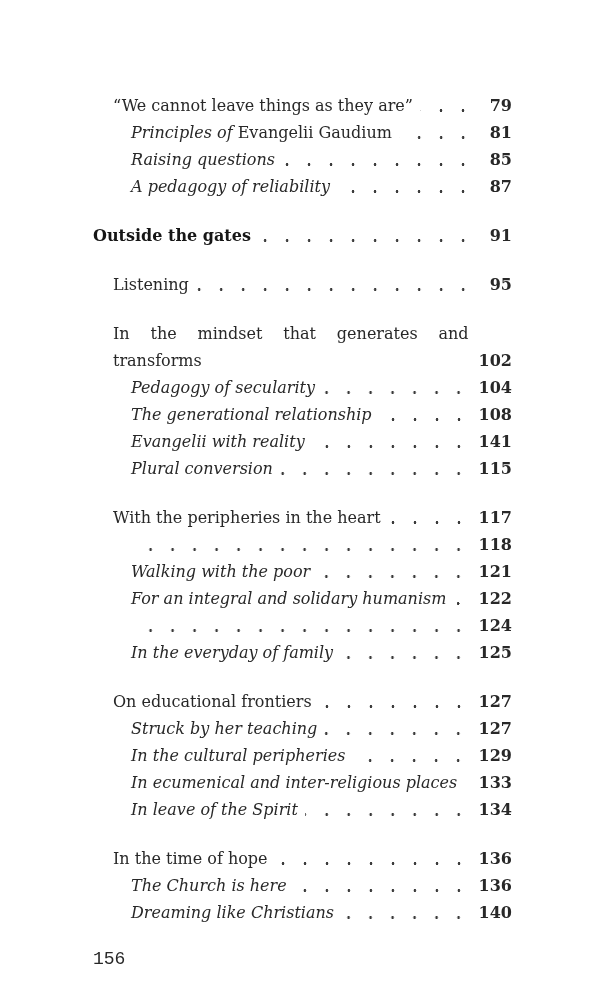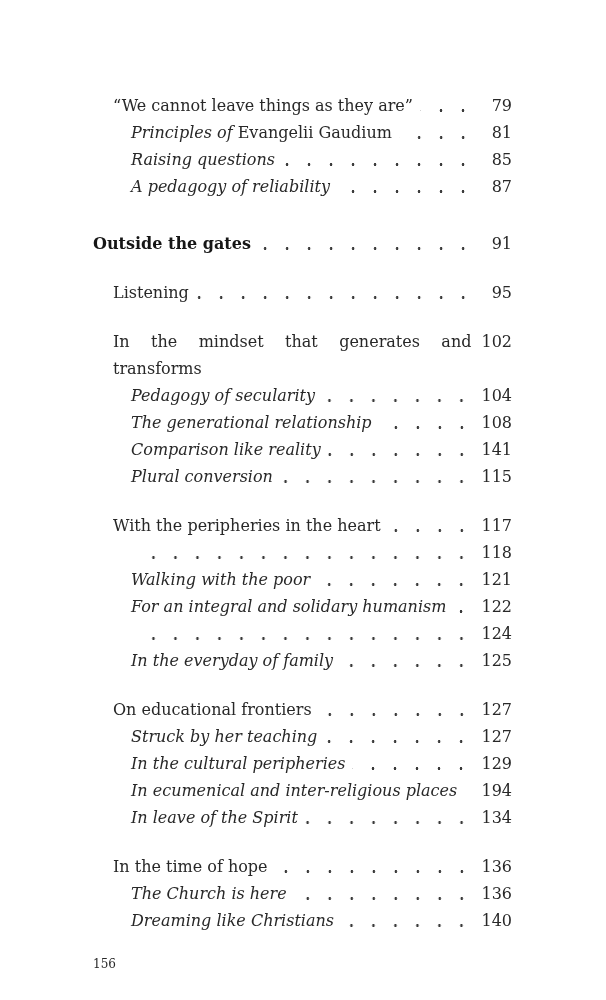--- a/index.html
+++ b/index.html
@@ -18,28 +18,28 @@
     overflow: hidden;
   }
   .content {
     position: absolute;
     left: 93px;
     right: 94px;
     top: 92px;
   }
   .entry {
     display: flex;
-    align-items: flex-start;
+    align-items: flex-end;
     line-height: 27px;
     margin-top: 0;
   }
   .entry.level1 {
     font-weight: bold;
     color: #161616;
-    margin-top: 30px;
+    margin-top: 22px;
   }
   .entry.level2 {
     padding-left: 20px;
     margin-top: 22px;
   }
   .entry.level3 {
     padding-left: 38px;
   }
   .entry.first {
     margin-top: 0;
@@ -63,28 +63,29 @@
     background-image: radial-gradient(circle at center, #3a3a3a 1.15px, rgba(0,0,0,0) 1.6px);
     background-size: 22px 5px;
     background-repeat: repeat-x;
     background-position: right bottom 6px;
   }
   .gap-after-justify { width: 10px; }
   .pagenum {
     min-width: 29px;
     text-align: right;
     font-style: normal;
-    font-weight: normal;
+    font-weight: bold;
     color: #282828;
     white-space: nowrap;
   }
   .folio {
     margin-top: 23px;
-    font-size: 12px;
+    font-size: 18px;
     color: #282828;
+    font-family: Liberation Mono, monospace;
   }
 </style>
 </head>
 <body>
 
 <div class="page">
   <div class="content">
     <div id="toc-list">
         <div class="entry level2 first">
           <span class="title"><span class="run-roman">“We cannot leave things as they are”</span></span>
@@ -125,21 +126,21 @@
           <span class="title"><span class="run-italic">Pedagogy of secularity</span></span>
           <span class="leader"></span>
           <span class="pagenum">104</span>
         </div>
         <div class="entry level3">
           <span class="title"><span class="run-italic">The generational relationship</span></span>
           <span class="leader"></span>
           <span class="pagenum">108</span>
         </div>
         <div class="entry level3">
-          <span class="title"><span class="run-italic">Comparison like reality</span></span>
+          <span class="title"><span class="run-italic">Evangelii with reality</span></span>
           <span class="leader"></span>
           <span class="pagenum">141</span>
         </div>
         <div class="entry level3">
           <span class="title"><span class="run-italic">Plural conversion</span></span>
           <span class="leader"></span>
           <span class="pagenum">115</span>
         </div>
         <div class="entry level2">
           <span class="title"><span class="run-roman">With the peripheries in the heart</span></span>
@@ -180,21 +181,21 @@
           <span class="pagenum">127</span>
         </div>
         <div class="entry level3">
           <span class="title"><span class="run-italic">In the cultural peripheries</span></span>
           <span class="leader"></span>
           <span class="pagenum">129</span>
         </div>
         <div class="entry level3">
           <span class="title"><span class="run-italic">In ecumenical and inter-religious places</span></span>
           <span class="leader"></span>
-          <span class="pagenum">194</span>
+          <span class="pagenum">133</span>
         </div>
         <div class="entry level3">
           <span class="title"><span class="run-italic">In leave of the Spirit</span></span>
           <span class="leader"></span>
           <span class="pagenum">134</span>
         </div>
         <div class="entry level2">
           <span class="title"><span class="run-roman">In the time of hope</span></span>
           <span class="leader"></span>
           <span class="pagenum">136</span>

